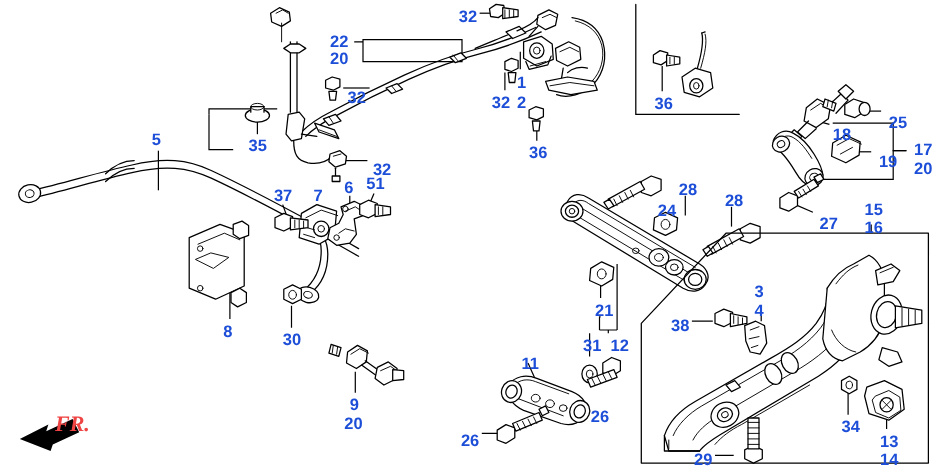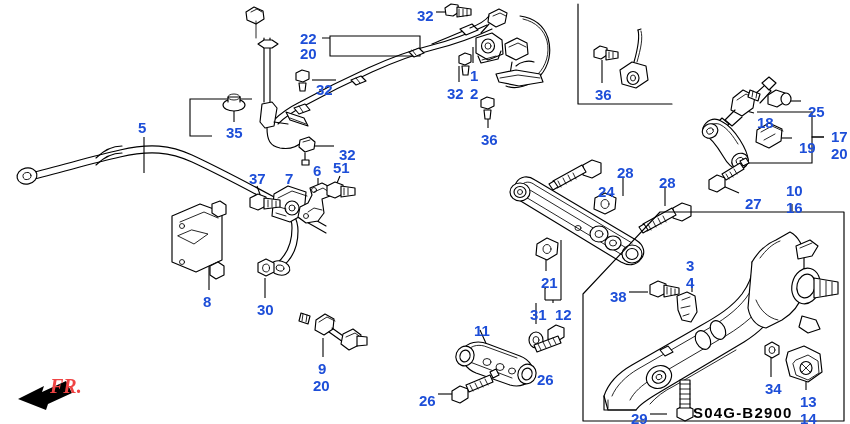--- a/index.html
+++ b/index.html
@@ -475,28 +475,27 @@
       <div class="lbl" style="left: 659px; top: 175px;">28</div>
       <div class="lbl" style="left: 598px; top: 184px;">24</div>
       <div class="lbl" style="left: 541px; top: 275px;">21</div>
       <div class="lbl" style="left: 555px; top: 307px;">12</div>
       <div class="lbl" style="left: 530px; top: 307px;">31</div>
       <div class="lbl" style="left: 474px; top: 323px;">11</div>
       <div class="lbl" style="left: 419px; top: 393px;">26</div>
       <div class="lbl" style="left: 537px; top: 372px;">26</div>
       <div class="lbl" style="left: 318px; top: 361px;">9</div>
       <div class="lbl" style="left: 313px; top: 378px;">20</div>
-      <div class="lbl" style="left: 786px; top: 183px;">10</div>
+      <div class="lbl" style="left: 786px; top: 183px;">15</div>
       <div class="lbl" style="left: 786px; top: 200px;">16</div>
       <div class="lbl" style="left: 686px; top: 258px;">3</div>
       <div class="lbl" style="left: 686px; top: 275px;">4</div>
       <div class="lbl" style="left: 610px; top: 289px;">38</div>
       <div class="lbl" style="left: 765px; top: 381px;">34</div>
       <div class="lbl" style="left: 800px; top: 394px;">13</div>
       <div class="lbl" style="left: 800px; top: 411px;">14</div>
       <div class="lbl" style="left: 631px; top: 411px;">29</div>
     </div>
 
   <div class="fr" id="fr-text" style="left:50px;top:375px;">FR.</div>
 
-  <div class="pn" id="part-number" style="left:693px;top:404px;">S04G-B2900</div>
 
 </div>
 
 </body></html>

